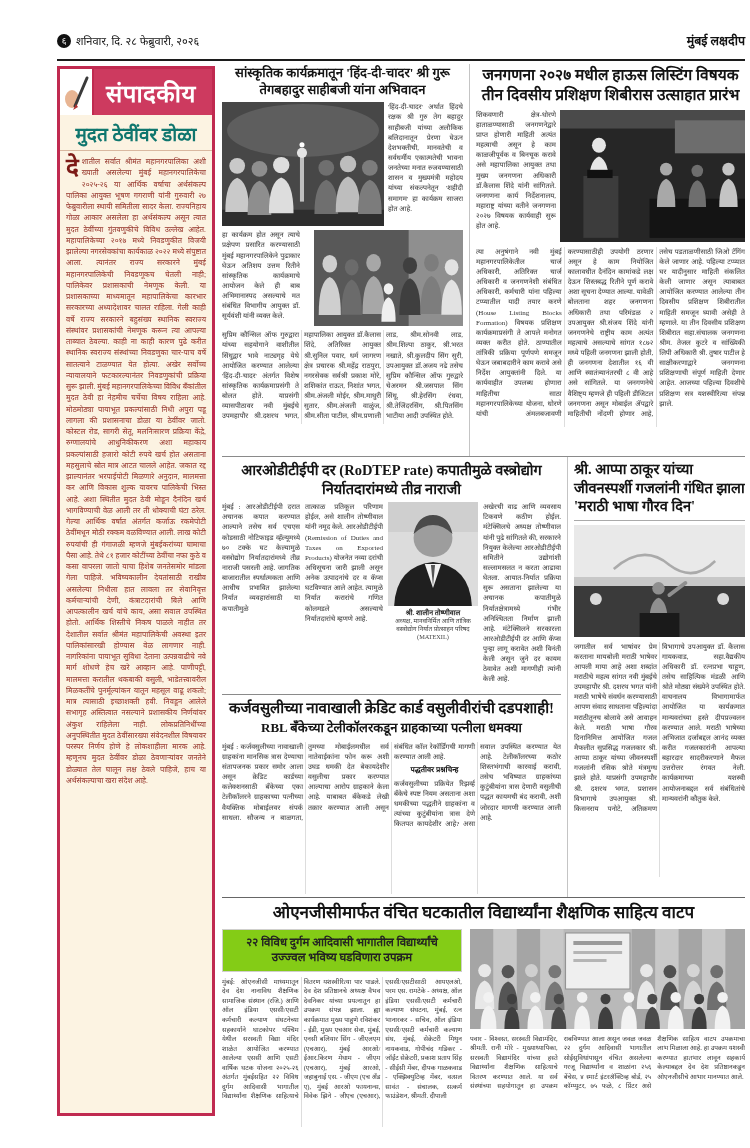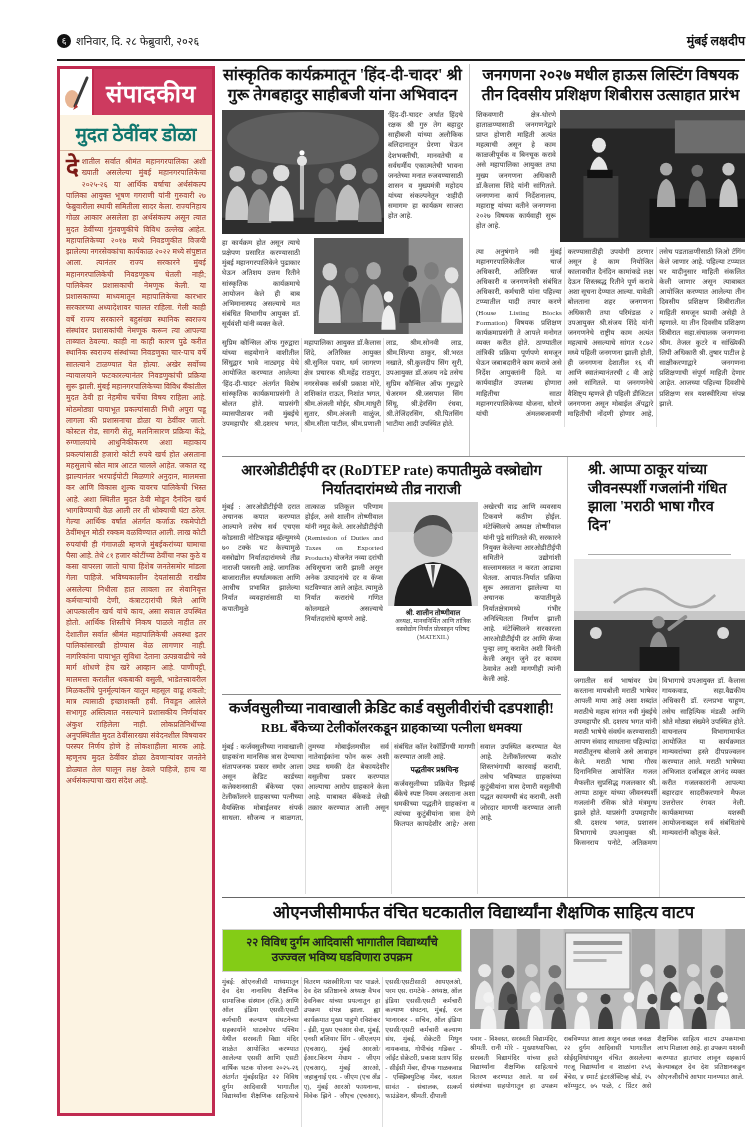--- a/index.html
+++ b/index.html
@@ -21,21 +21,21 @@
   .ed-label{color:#fff;font-weight:bold;font-size:24px;margin-left:30px;letter-spacing:0.5px;}
   .ed-title{text-align:center;font-size:19px;font-weight:bold;color:#0f766e;padding:6px 2px 3px;border-bottom:1px solid #d9b8a0;}
   .ed-body{padding:5px 6px;font-size:7.5px;line-height:1.5;text-align:justify;color:#933026;height:930px;overflow:hidden;}
   .dropcap{float:left;font-size:24px;line-height:0.9;font-weight:bold;color:#7c1a16;margin:1px 3px 0 0;}
   
   .main{position:absolute;left:222px;top:64px;width:523px;}
   .sec1{display:flex;height:393px;border-bottom:1px solid #8a8a8a;box-sizing:border-box;overflow:hidden;}
   .artA{width:247px;padding-right:6px;box-sizing:border-box;}
   .artB{width:276px;border-left:1px solid #c4c4c4;padding-left:6px;box-sizing:border-box;}
   .hl{font-weight:bold;color:#141414;text-align:center;line-height:1.28;}
-  .artA .hl{font-size:16px;margin:1px 0 4px;}
+  .artA .hl{font-size:13px;margin:1px 0 4px;}
   .artB .hl{font-size:15.5px;margin:1px 0 5px;}
   .bodytxt{font-size:7px;line-height:1.45;text-align:justify;color:#333;overflow:hidden;}
   .a-row1{display:flex;gap:4px;height:124px;}
   .a-row1 .ph{width:162px;}  .a-row1 .col{flex:1;}
   .a-row2{display:flex;gap:14px;height:96px;margin-top:4px;}
   .a-row2 .col{width:78px;}  .a-row2 .ph{flex:1;}
   .a-row3{margin-top:4px;column-count:3;column-gap:5px;column-rule:1px solid #ddd;height:94px;}
   .b-row1{display:flex;gap:4px;height:132px;}
   .b-row1 .col{width:80px;}  .b-row1 .ph{flex:1;}
   .b-cols{margin-top:5px;column-count:3;column-gap:6px;column-rule:1px solid #ddd;height:180px;}
@@ -49,21 +49,21 @@
   .c-col{flex:1;}
   .c-photo-wrap{width:90px;flex:none;}
   .c-photo{height:104px;background:#ddd;}
   .c-cap-name{font-size:7px;font-weight:bold;text-align:center;margin-top:2px;color:#222;}
   .c-cap-role{font-size:6.3px;text-align:center;color:#444;line-height:1.3;}
   .artE{margin-top:6px;border-top:1px solid #8a8a8a;padding-top:4px;}
   .artE .hl1{font-size:15px;font-weight:bold;text-align:center;line-height:1.25;color:#141414;}
   .artE .hl2{font-size:13px;font-weight:bold;text-align:center;line-height:1.3;color:#141414;margin-top:2px;}
   .e-cols{margin-top:5px;column-count:4;column-gap:5px;column-rule:1px solid #ddd;height:152px;}
   .crosshead{font-weight:bold;text-align:center;font-size:7.5px;margin:3px 0;color:#111;}
-  .artD .hl{font-size:14.5px;text-align:left;margin:3px 14px 4px;border-bottom:1px solid #aaa;padding-bottom:20px;}
+  .artD .hl{font-size:14.5px;text-align:left;margin:3px 0 4px;border-bottom:1px solid #aaa;padding-bottom:4px;}
   .d-photo{height:112px;margin:2px 0 5px;}
   .d-banner{position:absolute;top:3px;left:4px;right:4px;text-align:center;color:#3c3c3c;z-index:2;}
   .d-banner .l1{font-size:6px;}
   .d-banner .l2{font-size:8.5px;font-weight:bold;}
   .d-banner .l3{font-size:5.8px;}
   .d-cols{column-count:2;column-gap:5px;column-rule:1px solid #ddd;height:235px;font-size:7px;}
   .sec4{border-top:1.5px solid #666;margin-top:0px;padding-top:3px;overflow:hidden;height:245px;}
   .artF .hl{font-size:17px;margin:1px 0 5px;}
   .f-row{display:flex;gap:8px;}
   .f-left{width:240px;flex:none;}

